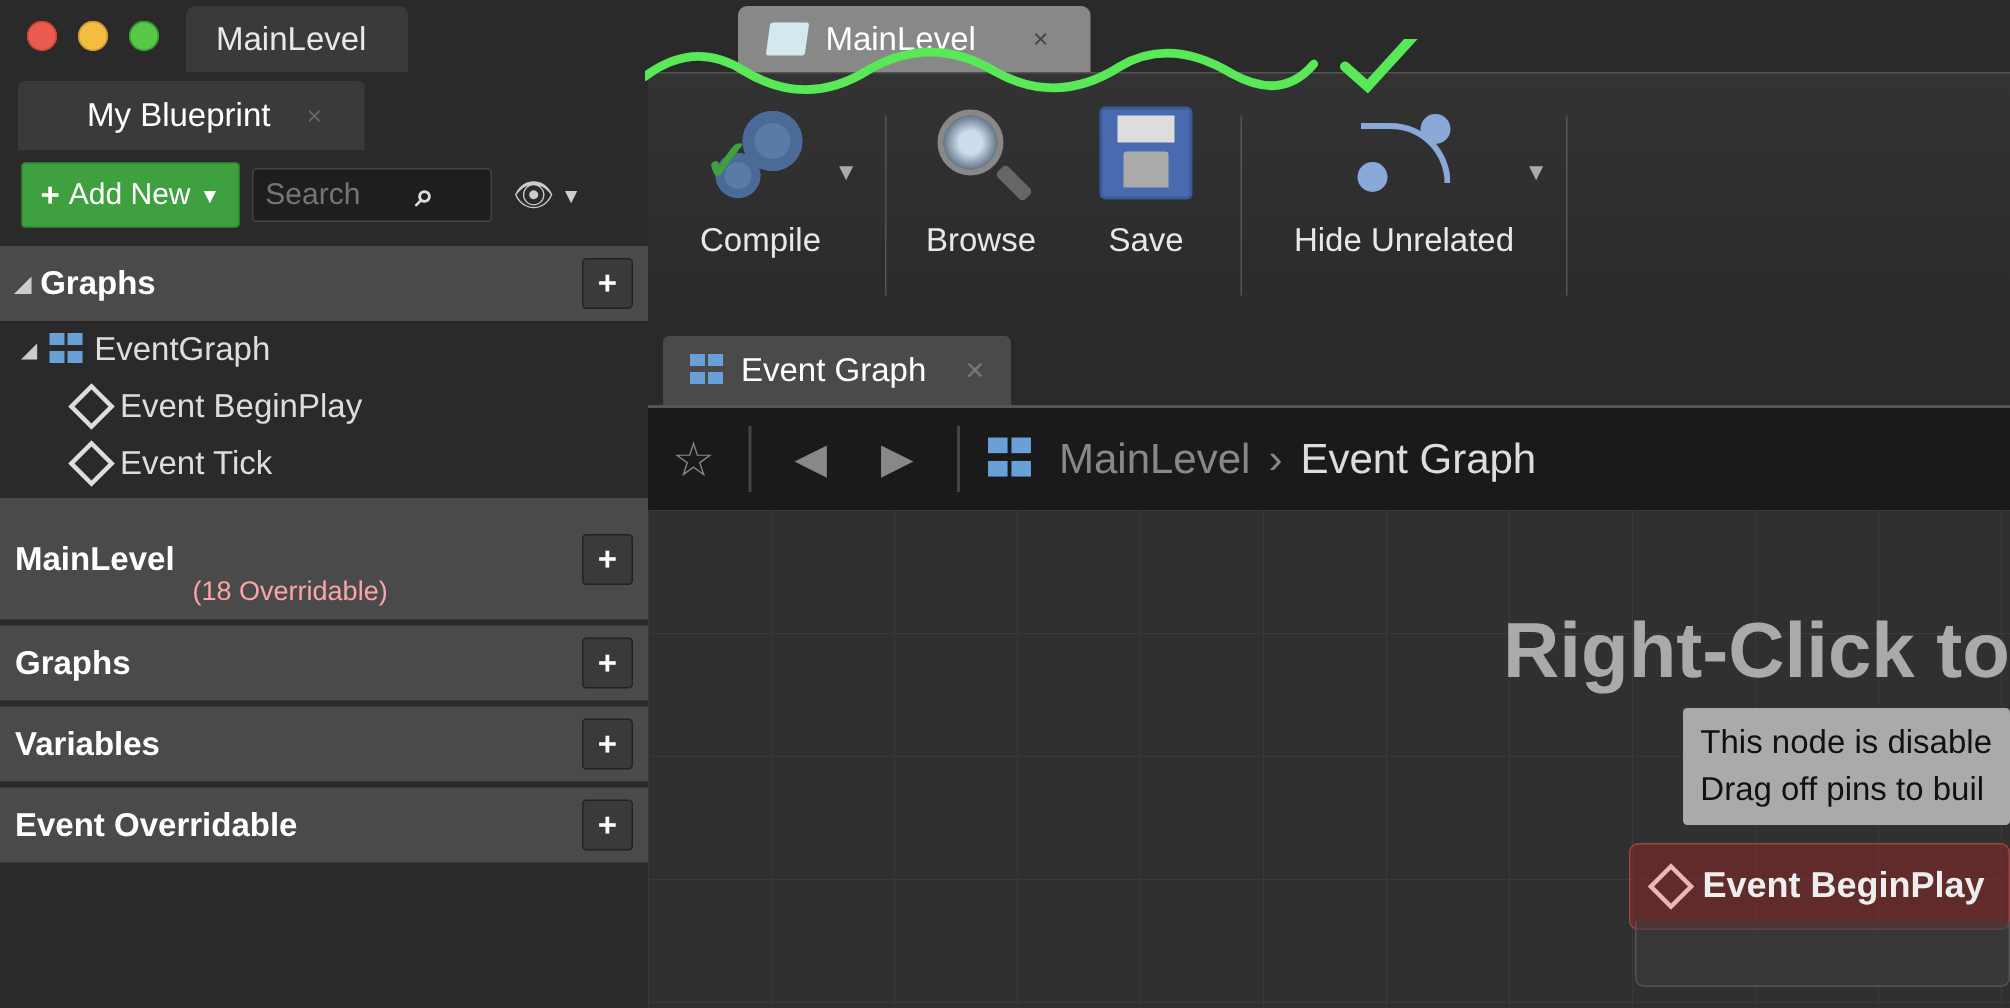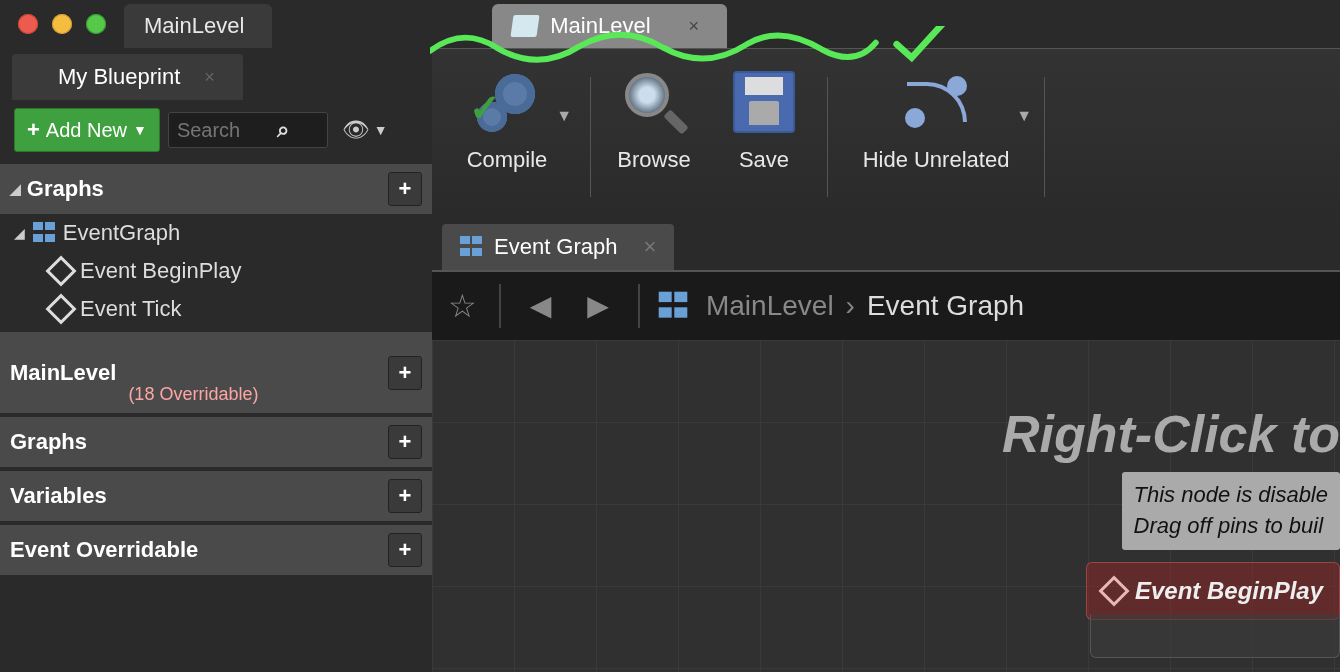--- a/index.html
+++ b/index.html
@@ -92,21 +92,21 @@
 .eg-tab .close-x { color: #777; margin-left: 14px; }
 
 .eg-nav { height: 70px; background: #1a1a1a; border-top: 2px solid #555; display: flex; align-items: center; padding: 0 16px; gap: 22px; font-size: 26px; }
 .eg-nav .sep { width: 2px; height: 44px; background: #444; }
 .star-ico { font-size: 32px; color: #888; }
 .nav-arrow { font-size: 36px; color: #888; }
 .crumb { font-size: 28px; color: #888; display: flex; align-items: center; gap: 12px; }
 .crumb .cur { color: #ddd; }
 .crumb .sep-ch { color: #888; }
 
-.canvas { flex: 1; background: #303030; position: relative; background-image: linear-gradient(#3a3a3a 1px, transparent 1px), linear-gradient(90deg, #3a3a3a 1px, transparent 1px); background-size: 82px 82px; font-style: italic; }
+.canvas { flex: 1; background: #303030; position: relative; background-image: linear-gradient(#3a3a3a 1px, transparent 1px), linear-gradient(90deg, #3a3a3a 1px, transparent 1px); background-size: 82px 82px; }
 .hint-big { position: absolute; top: 64px; right: 0; font-size: 52px; font-weight: 800; color: #c0c0c0; opacity: 0.85; }
 .tooltip { position: absolute; top: 132px; right: 0; background: #aaa; color: #111; font-size: 22px; padding: 8px 12px; border-radius: 3px; line-height: 1.4; }
 .node { position: absolute; top: 222px; right: 0; background: rgba(140,40,40,0.55); border: 1px solid rgba(180,80,80,0.7); border-radius: 6px; padding: 14px 16px; display: flex; align-items: center; gap: 10px; font-size: 24px; color: #eee; font-weight: 600; }
 .node-bottom { position: absolute; top: 274px; right: 0; height: 44px; width: 250px; background: rgba(60,60,60,0.6); border: 1px solid #555; border-top: none; border-radius: 0 0 6px 6px; }
 
 
 .annot { position: absolute; top: 26px; left: 430px; right: 0; height: 50px; pointer-events: none; z-index: 50; }
 </style>
 </head>
 <body>

